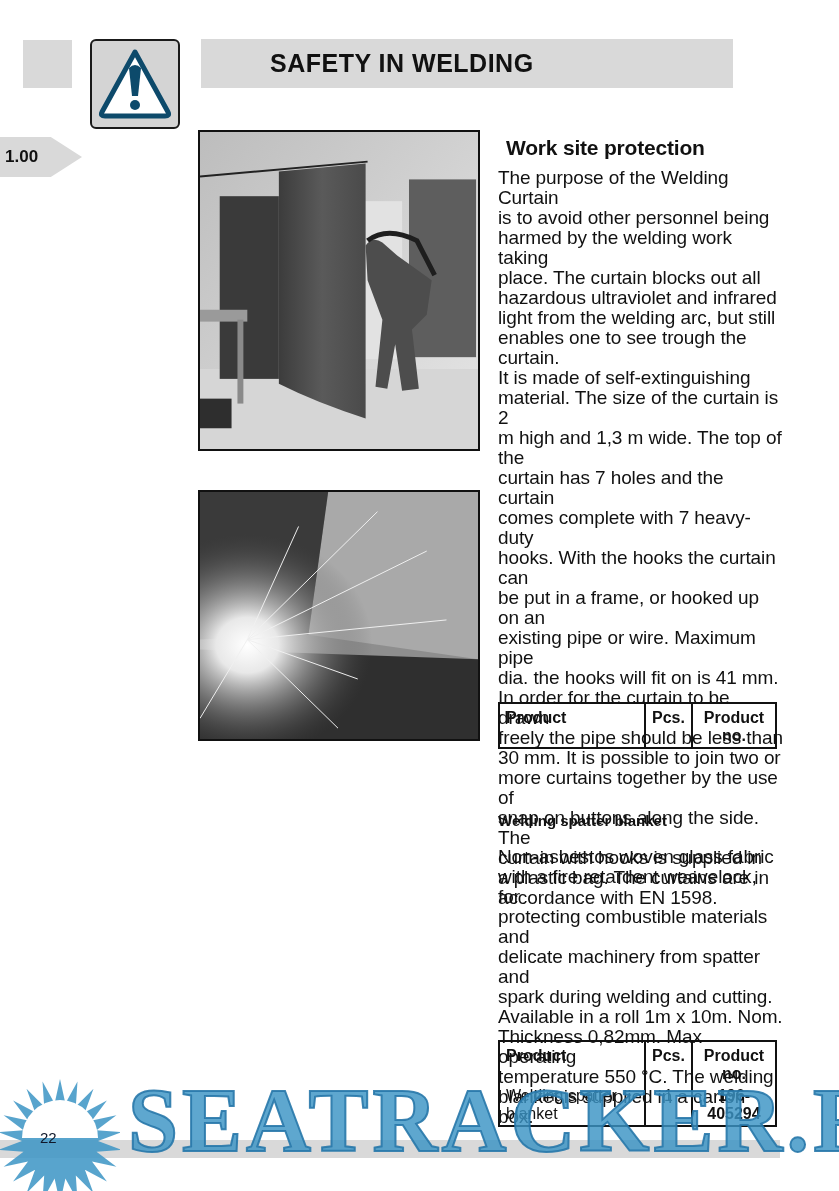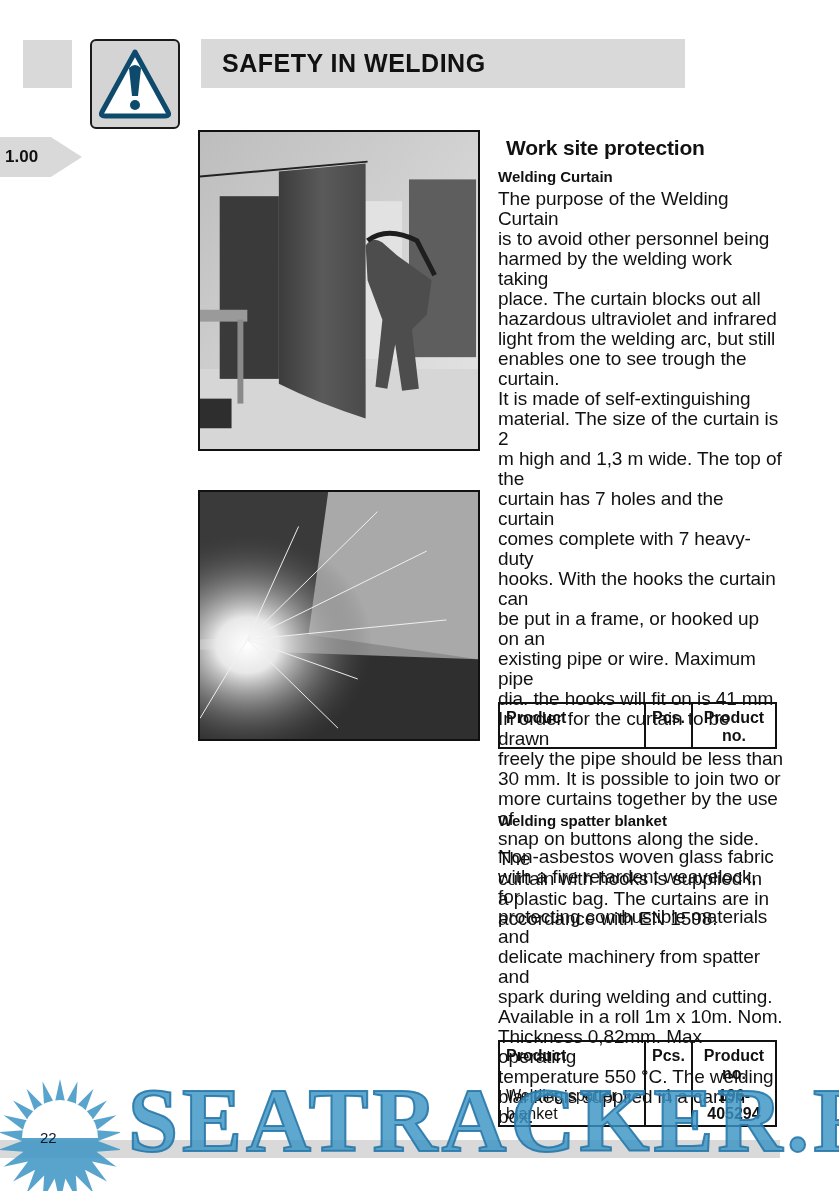--- a/index.html
+++ b/index.html
@@ -13,21 +13,21 @@
 
     
     .gray-square { left: 23px; top: 40px; width: 49px; height: 48px; background: #d9d9d9; }
     .warning-box {
       left: 90px; top: 39px; width: 90px; height: 90px; box-sizing: border-box;
       border: 2px solid #1a1a1a; border-radius: 6px; background: #d4d4d4;
       display: flex; align-items: center; justify-content: center;
     }
     .title-bar {
       left: 201px; top: 39px; width: 484px; height: 49px; background: #d9d9d9;
-      display: flex; align-items: center;
+      display: flex; align-items: center; padding-left: 48px;
     }
     .title-bar h1 {
       margin: 0 0 0 21px; font-size: 25px; font-weight: bold; letter-spacing: 0.5px;
       font-family: "Liberation Sans", sans-serif; color: #111;
     }
 
     
     .section-tab {
       left: 0; top: 137px; width: 82px; height: 40px; background: #d9d9d9;
       clip-path: polygon(0 0, 62% 0, 100% 50%, 62% 100%, 0 100%);
@@ -152,21 +152,20 @@
       <line x1="48" y1="150" x2="100" y2="35"></line>
       <line x1="48" y1="150" x2="250" y2="130"></line>
       <line x1="48" y1="150" x2="0" y2="230"></line>
       <line x1="48" y1="150" x2="140" y2="240"></line>
     </g>
   </svg>
 </div>
 
 <div class="abs col" style="top:128px;">
   <h2 class="h2">Work site protection</h2>
-  <h3 class="h3" style="margin-top:6px;">Welding Curtain</h3>
   <p class="body-text" style="margin-top:4px;">The purpose of the Welding Curtain
 is to avoid other personnel being
 harmed by the welding work taking
 place. The curtain blocks out all
 hazardous ultraviolet and infrared
 light from the welding arc, but still
 enables one to see trough the curtain.
 It is made of self-extinguishing
 material. The size of the curtain is 2
 m high and 1,3 m wide. The top of the

